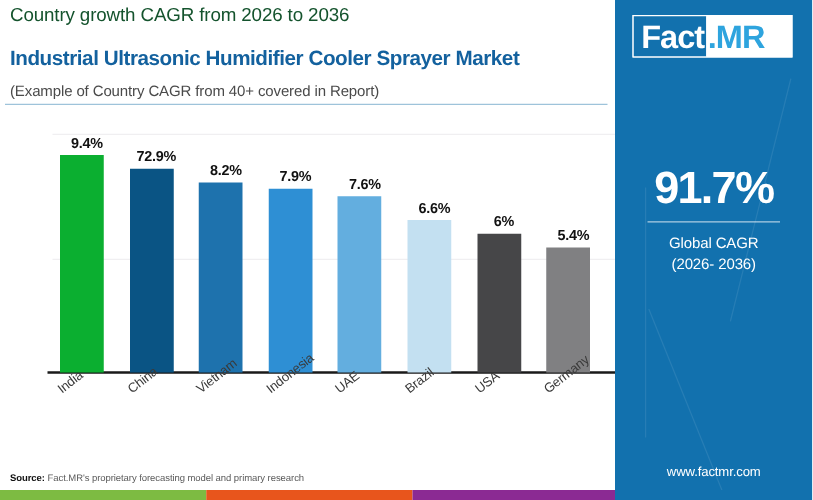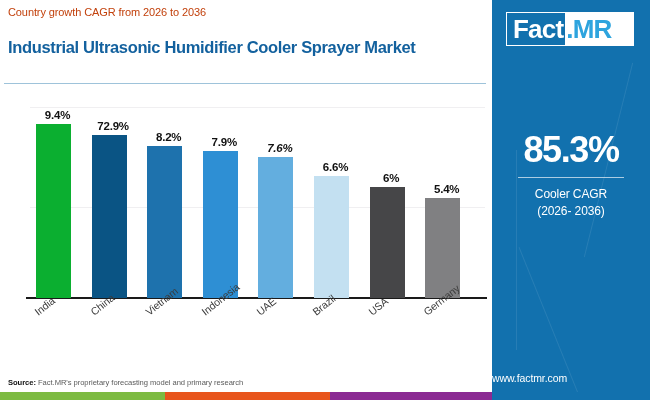--- a/index.html
+++ b/index.html
@@ -28,22 +28,22 @@
     box-sizing: border-box;
   }
 
   #header-block {
     position: absolute;
     left: 8px;
     top: 4px;
     width: 478px;
   }
   .kicker {
-    font-size: 11px;
-    color: #c2410c;
+    font-size: 15px;
+    color: #14532d;
     letter-spacing: -0.1px;
     line-height: 17px;
     white-space: nowrap;
   }
   .main-title {
     font-size: 16.5px;
     font-weight: bold;
     color: #13619E;
     letter-spacing: -0.35px;
     line-height: 21px;
@@ -63,21 +63,21 @@
     left: 4px;
     top: 83px;
     width: 482px;
     height: 1px;
     background: #9EC3DA;
   }
 
   
   #chart {
     position: absolute;
-    left: 4px;
+    left: 16px;
     top: 90px;
     width: 490px;
     height: 280px;
   }
   #plot {
     position: absolute;
     left: 26px;
     top: 15px;
     width: 455px;
     height: 193px; 
@@ -220,21 +220,21 @@
     font-size: 12px;
     color: #ffffff;
     line-height: 17px;
     letter-spacing: -0.1px;
   }
   #site-url {
     position: absolute;
     left: 0;
     top: 372px;
     width: 158px;
-    text-align: left;
+    text-align: center;
     font-size: 10.5px;
     color: #ffffff;
     letter-spacing: -0.1px;
   }
 
   
   #stripe {
     position: absolute;
     left: 0;
     top: 392px;
@@ -247,20 +247,21 @@
 </head>
 <body>
 
 <div id="page">
 
   <div id="left-panel">
 
     <div id="header-block">
       <div class="kicker">Country growth CAGR from 2026 to 2036</div>
       <div class="main-title">Industrial Ultrasonic Humidifier Cooler Sprayer Market</div>
+      <div class="subtitle">(Example of Country CAGR from 40+ covered in Report)</div>
     </div>
     <div id="header-rule"></div>
 
     <div id="chart">
       <div id="plot">
         <div class="gridline" id="grid-top"></div>
         <div class="gridline" id="grid-mid"></div>
       </div>
       <div id="baseline"></div>
       <div id="bars-layer">
@@ -275,21 +276,21 @@
           <div class="bar-slot" style="left: 137.2px; top: 15px; height: 193px;">
             <div class="bar" style="height: 152.173px; background-color: rgb(30, 114, 173);"></div>
             <div class="bar-label" style="bottom: 155.173px;">8.2%</div>
           </div>
           <div class="bar-slot" style="left: 192.8px; top: 15px; height: 193px;">
             <div class="bar" style="height: 146.606px; background-color: rgb(46, 143, 212);"></div>
             <div class="bar-label" style="bottom: 149.606px;">7.9%</div>
           </div>
           <div class="bar-slot" style="left: 248.4px; top: 15px; height: 193px;">
             <div class="bar" style="height: 141.038px; background-color: rgb(99, 174, 223);"></div>
-            <div class="bar-label" style="bottom: 144.038px; font-style: italic;">7.6%</div>
+            <div class="bar-label" style="bottom: 144.038px;">7.6%</div>
           </div>
           <div class="bar-slot" style="left: 304px; top: 15px; height: 193px;">
             <div class="bar" style="height: 122.481px; background-color: rgb(195, 224, 241);"></div>
             <div class="bar-label" style="bottom: 125.481px; text-align: center;">6.6%</div>
           </div>
           <div class="bar-slot" style="left: 359.6px; top: 15px; height: 193px;">
             <div class="bar" style="height: 111.346px; background-color: rgb(70, 70, 72);"></div>
             <div class="bar-label" style="bottom: 114.346px;">6%</div>
           </div>
           <div class="bar-slot" style="left: 415.2px; top: 15px; height: 193px;">
@@ -318,23 +319,23 @@
     <div class="deco" style="left:24px; top:150px;"></div>
     <div class="deco" style="left:116px; top:60px; transform:rotate(14deg);"></div>
     <div class="deco" style="left:64px; top:240px; transform:rotate(-22deg);"></div>
 
     <div id="logo">
       <span id="logo-fact">Fact</span>
       <span id="logo-mr">.MR</span>
     </div>
 
     <div id="cagr-block">
-      <div id="cagr-value">85.3%</div>
+      <div id="cagr-value">91.7%</div>
       <div id="cagr-rule"></div>
-      <div class="cagr-sub">Cooler CAGR</div>
+      <div class="cagr-sub">Global CAGR</div>
       <div class="cagr-sub">(2026- 2036)</div>
     </div>
 
     <div id="site-url">www.factmr.com</div>
   </div>
 
   <div id="stripe">
       <div class="stripe-seg" style="width: 165px; background-color: rgb(125, 187, 66);"></div>
       <div class="stripe-seg" style="width: 165px; background-color: rgb(232, 85, 28);"></div>
       <div class="stripe-seg" style="width: 162px; background-color: rgb(139, 42, 147);"></div>

